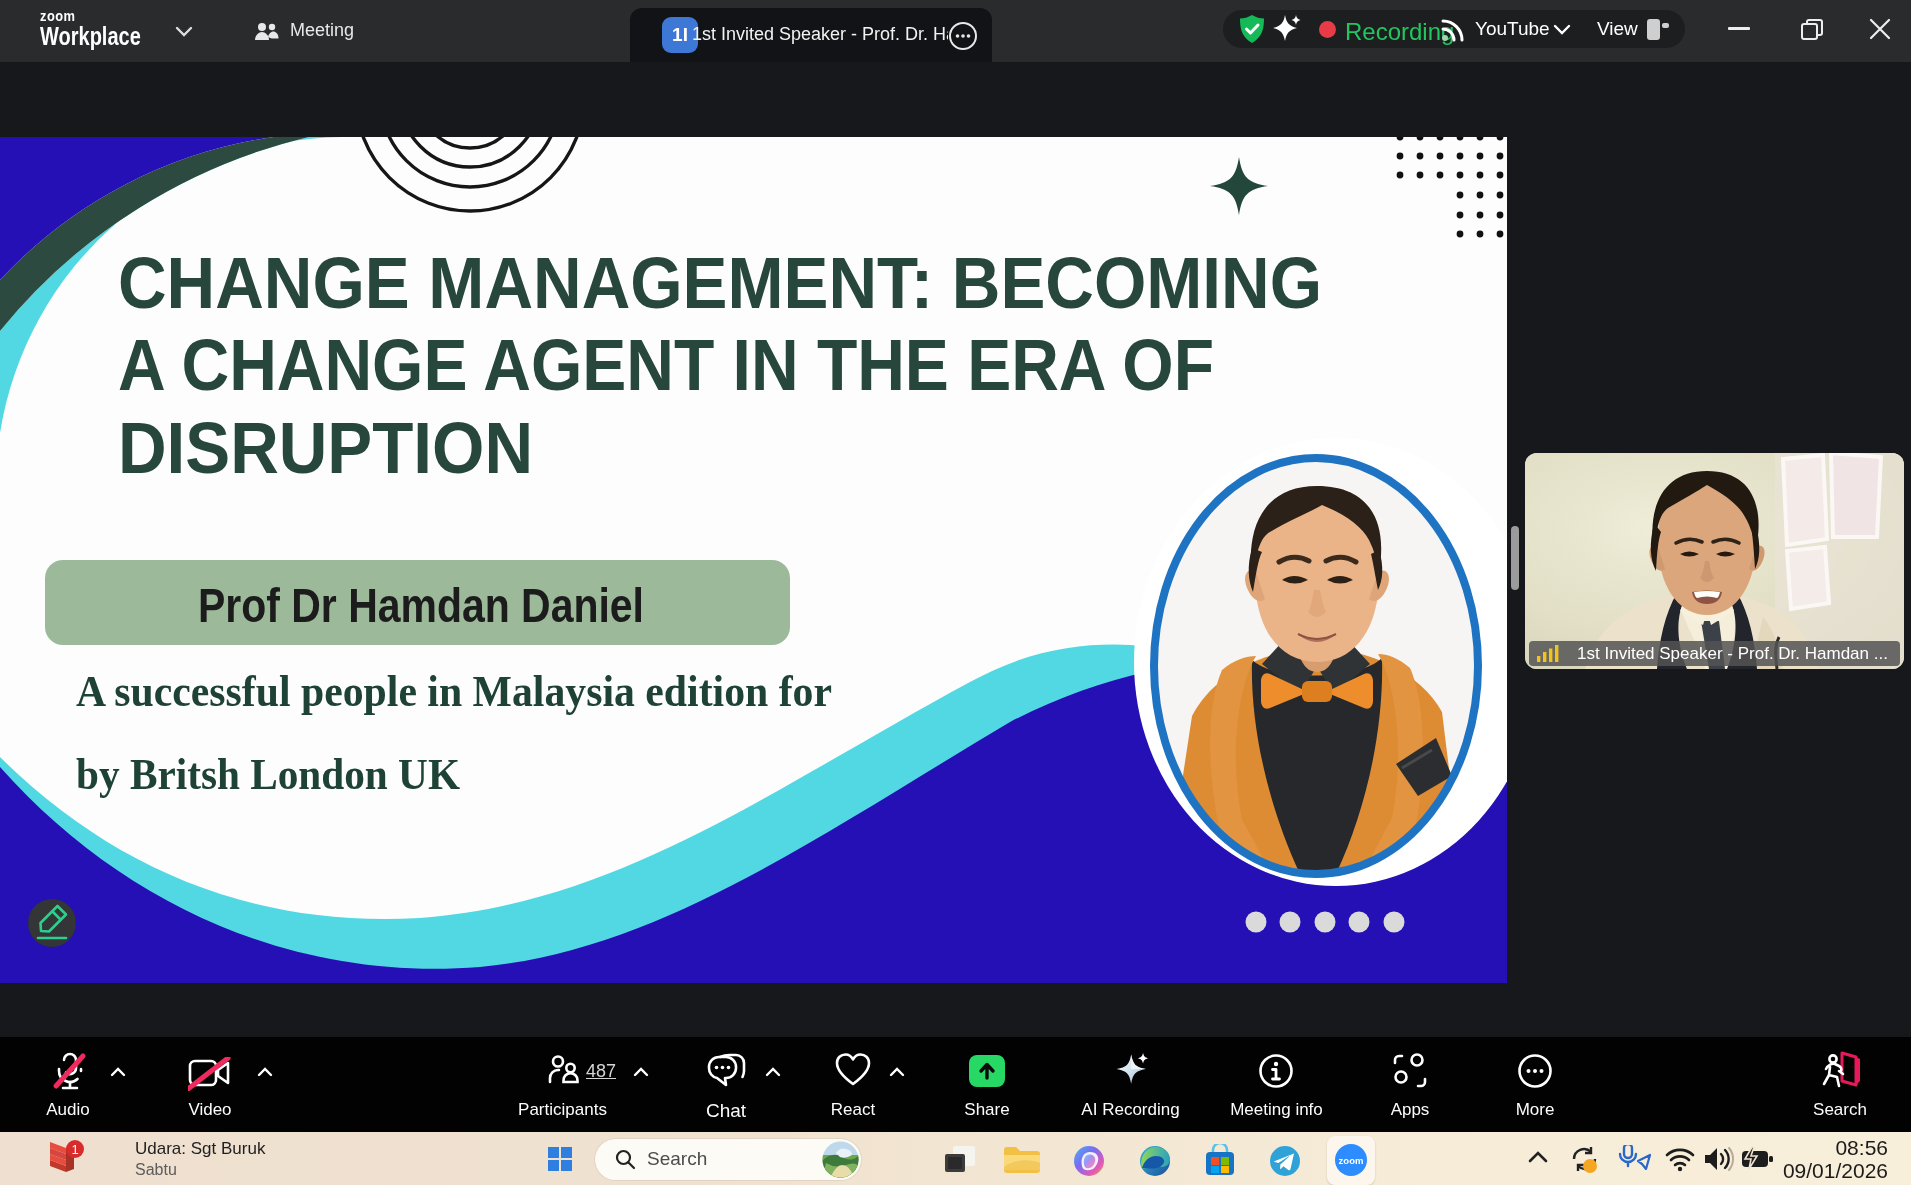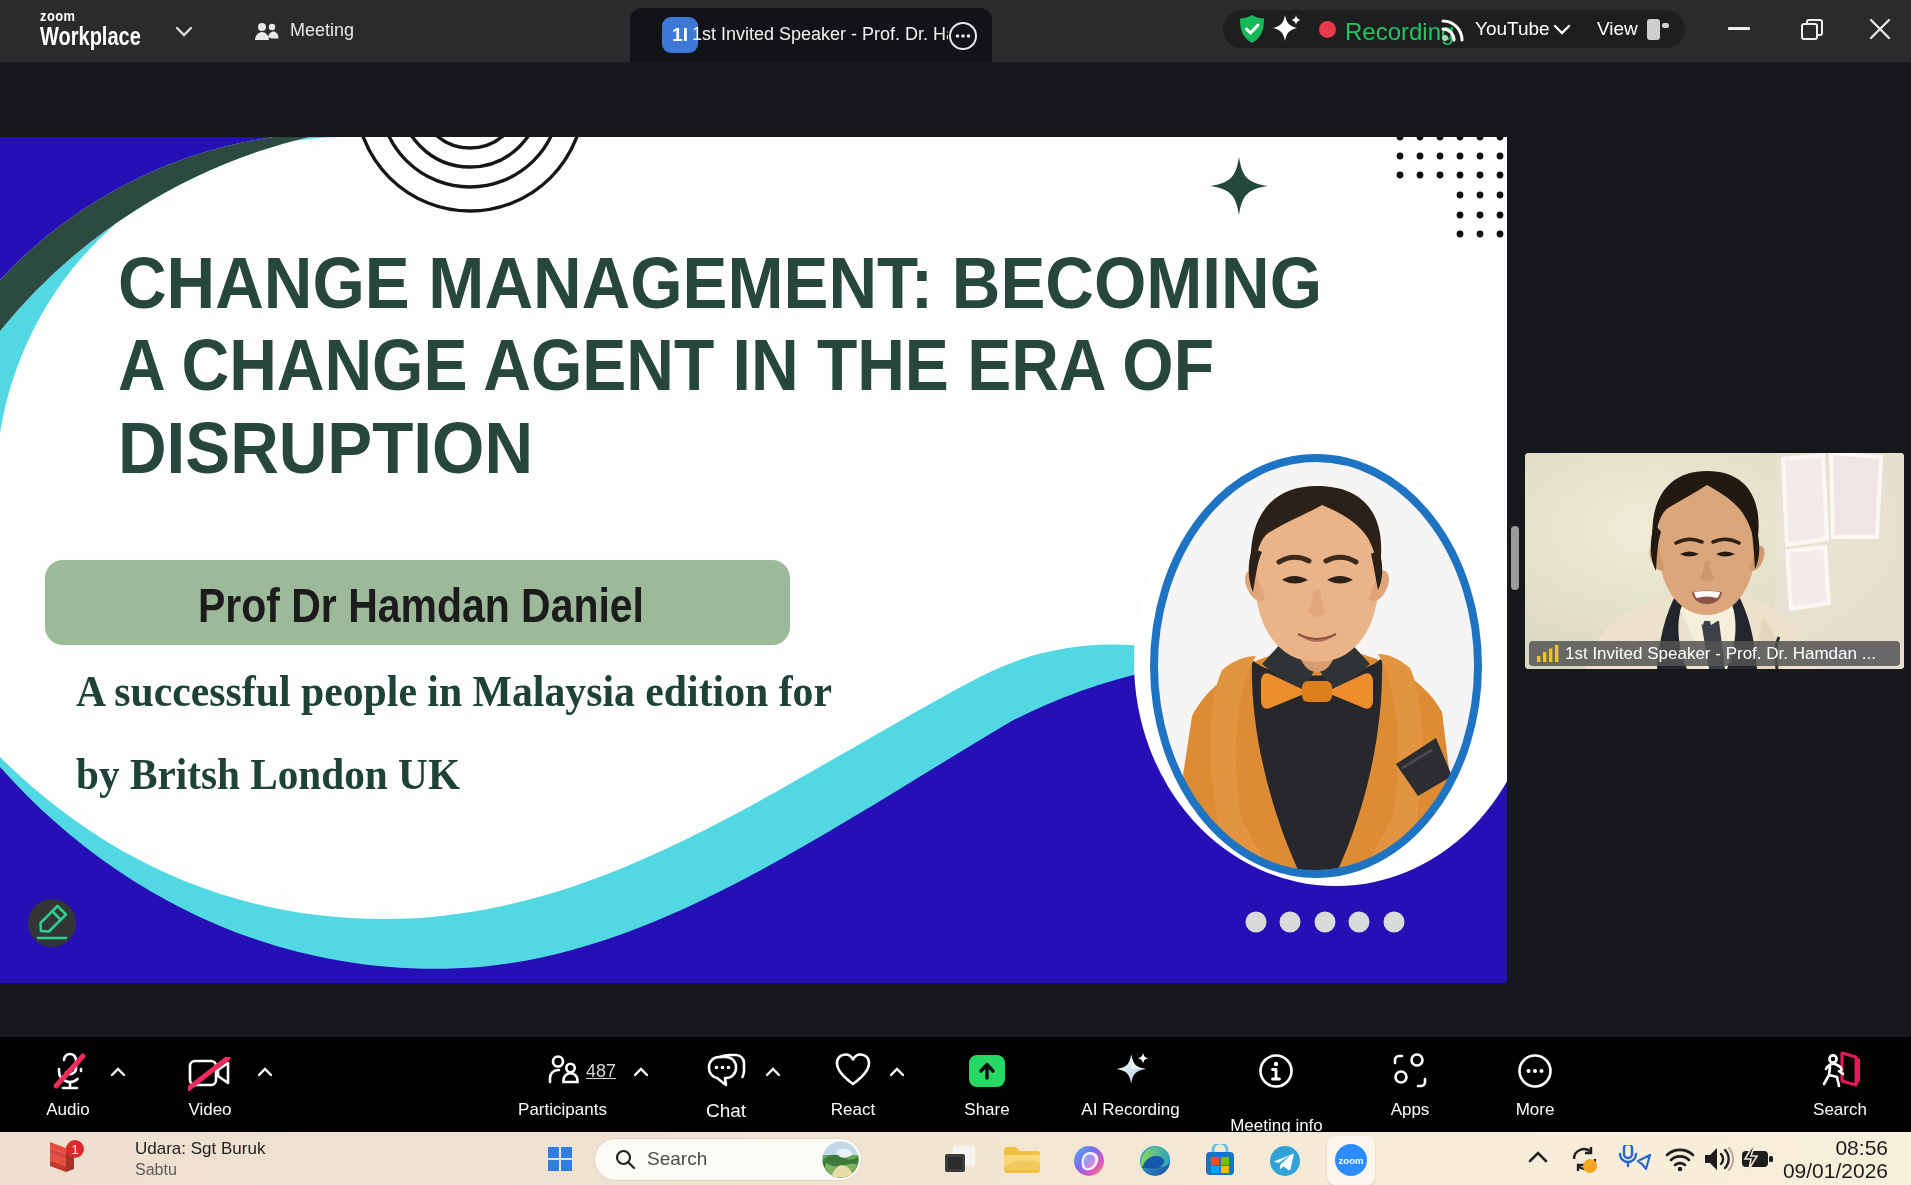--- a/index.html
+++ b/index.html
@@ -15,21 +15,21 @@
   #zoomlogo { position:absolute; left:40px; top:8px; color:#fff; }
   #zoomlogo .z1 { font-size:14px; font-weight:bold; letter-spacing:0.5px; transform:scaleX(0.92); transform-origin:left; }
   #zoomlogo .z2 { font-size:25px; font-weight:bold; margin-top:-2px; transform:scaleX(0.8); transform-origin:left; }
   #meetingtab { position:absolute; left:290px; top:20px; color:#e8e8e8; font-size:18px; }
   #rightpill { position:absolute; left:1223px; top:10px; width:462px; height:38px; background:#1d1e20; border-radius:19px; }
 
   
   #slide { position:absolute; left:0; top:137px; width:1507px; height:846px; background:#fdfdfd; }
 
   
-  #vtile { position:absolute; left:1525px; top:453px; width:379px; height:216px; background:#e4ddc6; border-radius:4px; overflow:hidden; }
+  #vtile { position:absolute; left:1525px; top:453px; width:379px; height:216px; background:#e4ddc6; border-radius:12px; overflow:hidden;text-align:center; }
   #vlabel { position:absolute; left:4px; top:188px; width:371px; height:25px; background:rgba(84,84,84,0.85); border-radius:4px; color:#fff; font-size:17px; line-height:25px; white-space:nowrap; overflow:hidden; }
 
   
   #toolbar { position:absolute; left:0; top:1037px; width:1911px; height:95px; background:#020202; }
 
   
   #taskbar { position:absolute; left:0; top:1132px; width:1911px; height:53px; background:linear-gradient(90deg,#eedfd0 0%,#f0e2cf 40%,#f6ecd8 75%,#f8efdb 100%); }
   #tknotif { position:absolute; left:135px; top:7px; color:#1f1f1f; font-size:17px; }
   #tknotif .sub { color:#5c5c5c; font-size:16px; margin-top:2px; }
   #searchpill { position:absolute; left:595px; top:7px; width:266px; height:41px; background:#fdfbf6; border-radius:21px; box-shadow:0 0 0 1px rgba(0,0,0,0.06); }
@@ -386,21 +386,21 @@
       <path d="M21,6 C23,17 26,20 37,22 L21,22 Z" fill="#eef5f9"></path>
       <path d="M34,4 C34.8,8 36,9.2 40,10 C36,10.8 34.8,12 34,16 C33.2,12 32,10.8 28,10 C32,9.2 33.2,8 34,4 Z" fill="#fff"></path>
     </svg>
     <div class="abs" style="left:1048px;top:63px;width:165px;text-align:center;font-size:17px;color:#fcfcfc;">AI Recording</div>
 
     <svg class="abs" style="left:1258px;top:16px" width="36" height="36" viewBox="0 0 36 36">
       <circle cx="18" cy="18" r="15.5" stroke="#fff" stroke-width="2.6" fill="none"></circle>
       <circle cx="18" cy="11" r="2.2" fill="#fff"></circle>
       <path d="M18,16.5 V26 M14.5,16.5 H18 M14.5,26 H21.5" stroke="#fff" stroke-width="2.8" fill="none" stroke-linecap="round"></path>
     </svg>
-    <div class="abs" style="left:1194px;top:63px;width:165px;text-align:center;font-size:17px;color:#fcfcfc;margin-top:16px;">Meeting info</div>
+    <div class="abs" style="left:1194px;top:63px;width:165px;text-align:center;font-size:17px;color:#fcfcfc;">Meeting info</div>
 
     <svg class="abs" style="left:1392px;top:16px" width="36" height="36" viewBox="0 0 36 36">
       <g stroke="#fff" stroke-width="2.6" fill="none" stroke-linecap="round">
         <path d="M3,10 v-3 a4,4 0 0 1 4,-4 h3"></path>
         <circle cx="25" cy="7" r="5.5"></circle>
         <circle cx="9" cy="24" r="5.5"></circle>
         <path d="M33,26 v3 a4,4 0 0 1 -4,4 h-3"></path>
       </g>
     </svg>
     <div class="abs" style="left:1360px;top:63px;width:100px;text-align:center;font-size:17px;color:#fcfcfc;">Apps</div>

